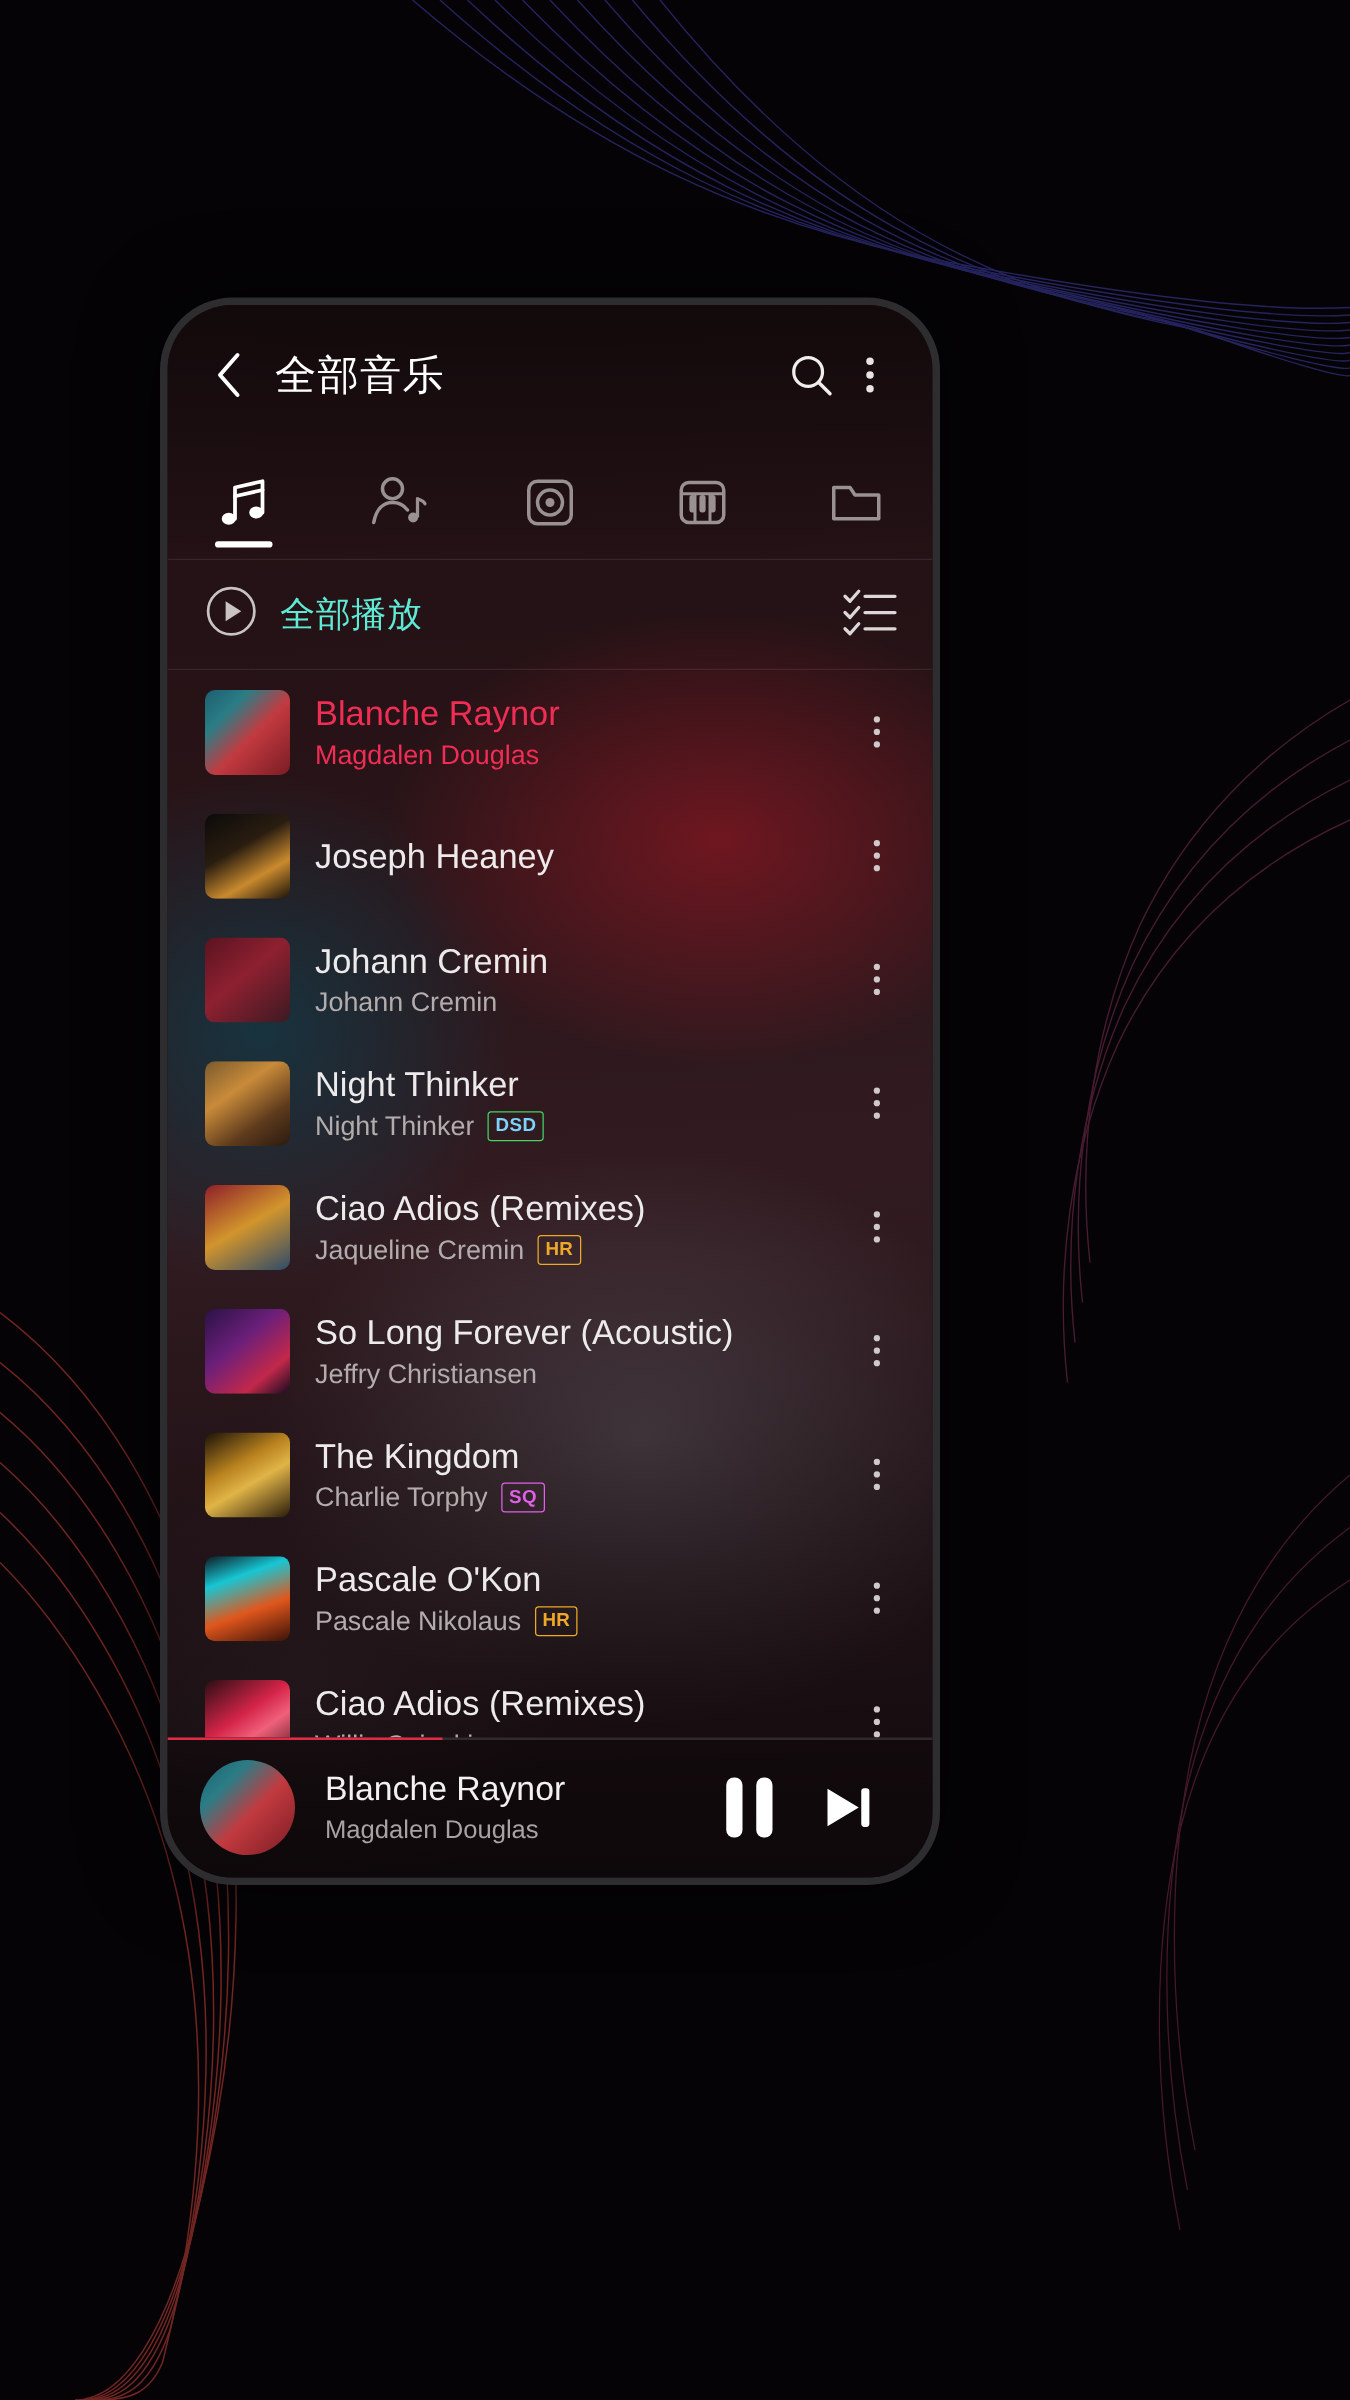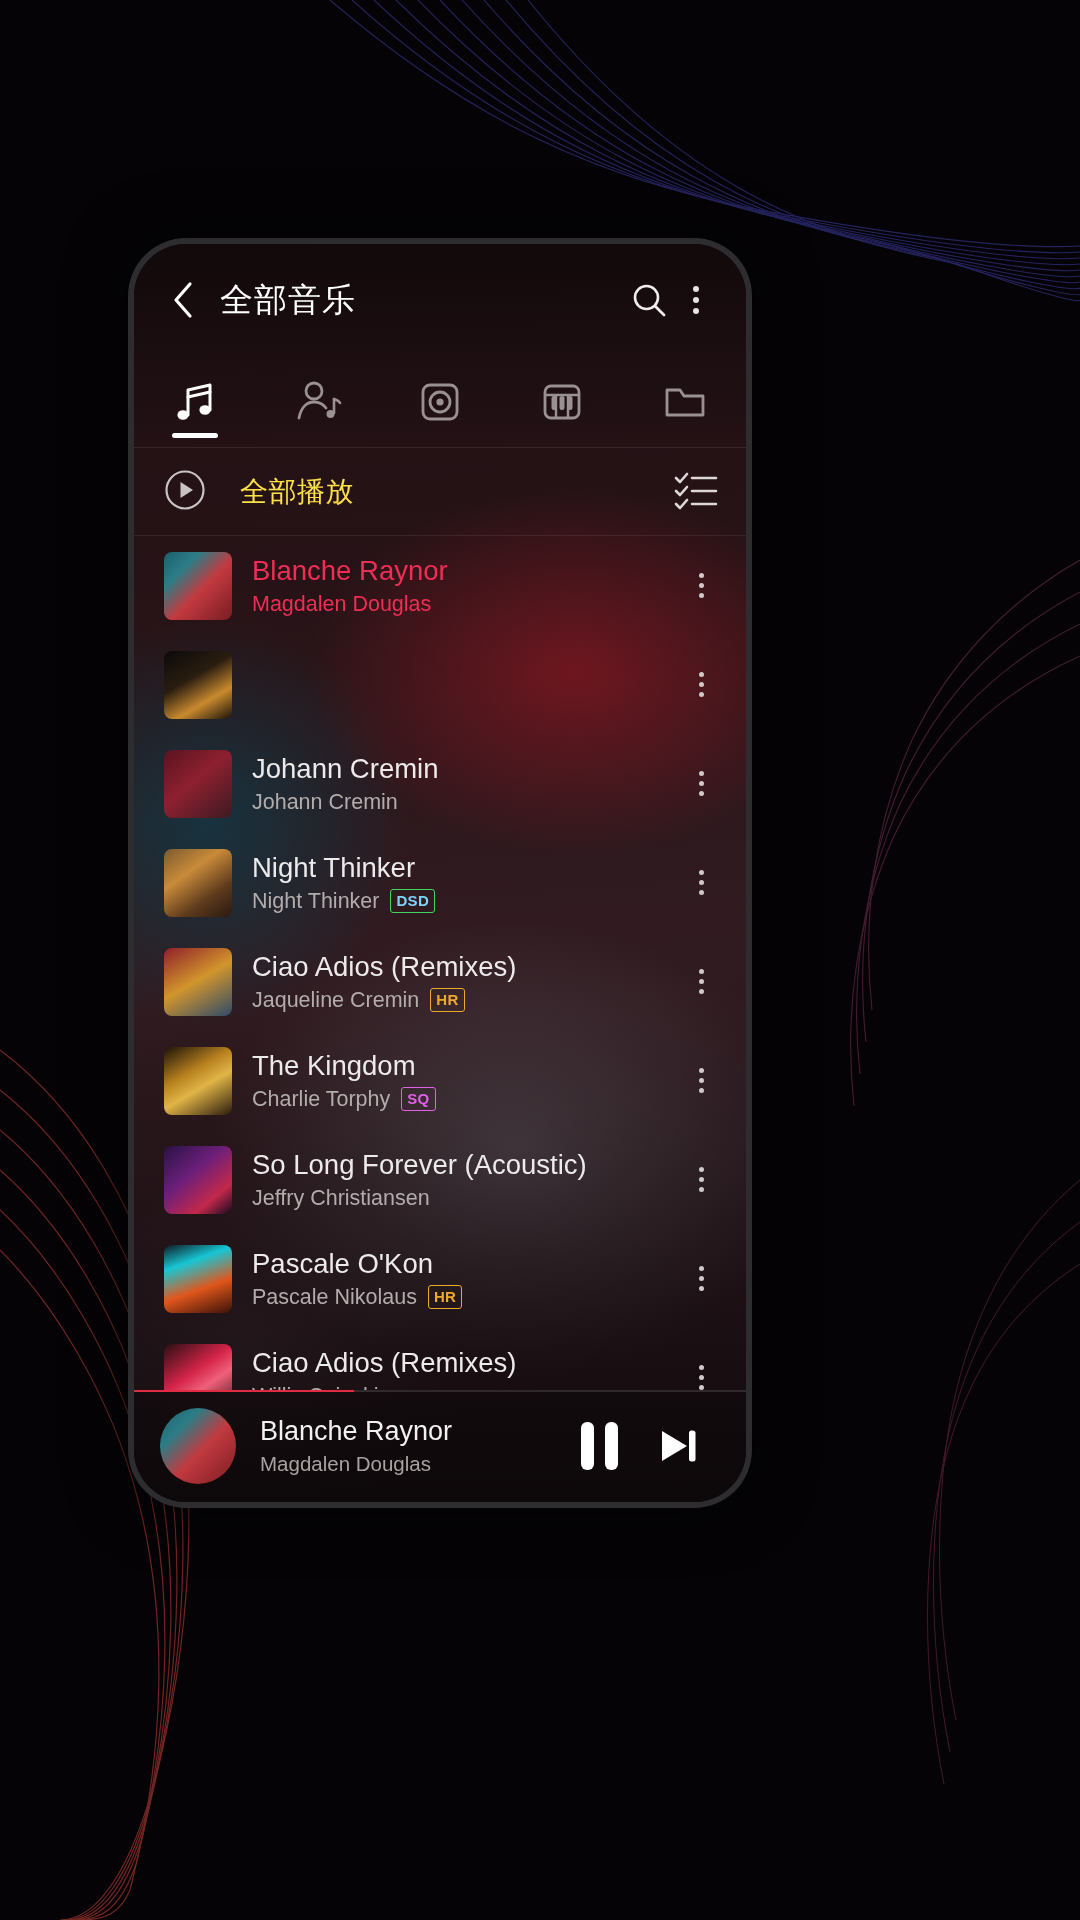--- a/index.html
+++ b/index.html
@@ -124,23 +124,23 @@
     position: relative;
     z-index: 3;
     height: 88px;
     display: flex;
     align-items: center;
     padding: 0 28px 0 30px;
     flex: none;
     border-bottom: 1px solid rgba(255,255,255,.08);
   }
   .playall-label {
-    color: #fde047;
+    color: #5eead4;
     font-size: 28px;
-    margin-left: 34px;
+    margin-left: 18px;
     flex: 1;
     letter-spacing: .5px;
   }
 
   
   .list {
     position: relative;
     z-index: 3;
     flex: 1;
     overflow: hidden;
@@ -398,20 +398,21 @@
               <i></i>
               <i></i>
             </span>
           </div>
         </div>
         <div class="row">
           <div class="art">
             <div class="ph" style="background: linear-gradient(150deg, rgb(11, 10, 10) 0%, rgb(42, 29, 16) 40%, rgb(201, 138, 46) 70%, rgb(26, 18, 9) 100%);"></div>
           </div>
           <div class="meta">
+            <div class="title">Joseph Heaney</div>
           </div>
           <div class="rowmore">
             <span class="dots3">
               <i></i>
               <i></i>
               <i></i>
             </span>
           </div>
         </div>
         <div class="row">
@@ -465,45 +466,45 @@
           <div class="rowmore">
             <span class="dots3">
               <i></i>
               <i></i>
               <i></i>
             </span>
           </div>
         </div>
         <div class="row">
           <div class="art">
+            <div class="ph" style="background: linear-gradient(140deg, rgb(42, 18, 70) 0%, rgb(107, 31, 122) 40%, rgb(194, 40, 74) 75%, rgb(20, 10, 32) 100%);"></div>
+          </div>
+          <div class="meta">
+            <div class="title">So Long Forever (Acoustic)</div>
+            <div class="sub">
+              <div class="artist">Jeffry Christiansen</div>
+            </div>
+          </div>
+          <div class="rowmore">
+            <span class="dots3">
+              <i></i>
+              <i></i>
+              <i></i>
+            </span>
+          </div>
+        </div>
+        <div class="row">
+          <div class="art">
             <div class="ph" style="background: linear-gradient(150deg, rgb(26, 18, 8) 0%, rgb(185, 130, 31) 38%, rgb(224, 180, 71) 58%, rgb(42, 28, 12) 100%);"></div>
           </div>
           <div class="meta">
             <div class="title">The Kingdom</div>
             <div class="sub">
               <div class="artist">Charlie Torphy</div>
               <span class="badge SQ">SQ</span>
-            </div>
-          </div>
-          <div class="rowmore">
-            <span class="dots3">
-              <i></i>
-              <i></i>
-              <i></i>
-            </span>
-          </div>
-        </div>
-        <div class="row">
-          <div class="art">
-            <div class="ph" style="background: linear-gradient(140deg, rgb(42, 18, 70) 0%, rgb(107, 31, 122) 40%, rgb(194, 40, 74) 75%, rgb(20, 10, 32) 100%);"></div>
-          </div>
-          <div class="meta">
-            <div class="title">So Long Forever (Acoustic)</div>
-            <div class="sub">
-              <div class="artist">Jeffry Christiansen</div>
             </div>
           </div>
           <div class="rowmore">
             <span class="dots3">
               <i></i>
               <i></i>
               <i></i>
             </span>
           </div>
         </div>

